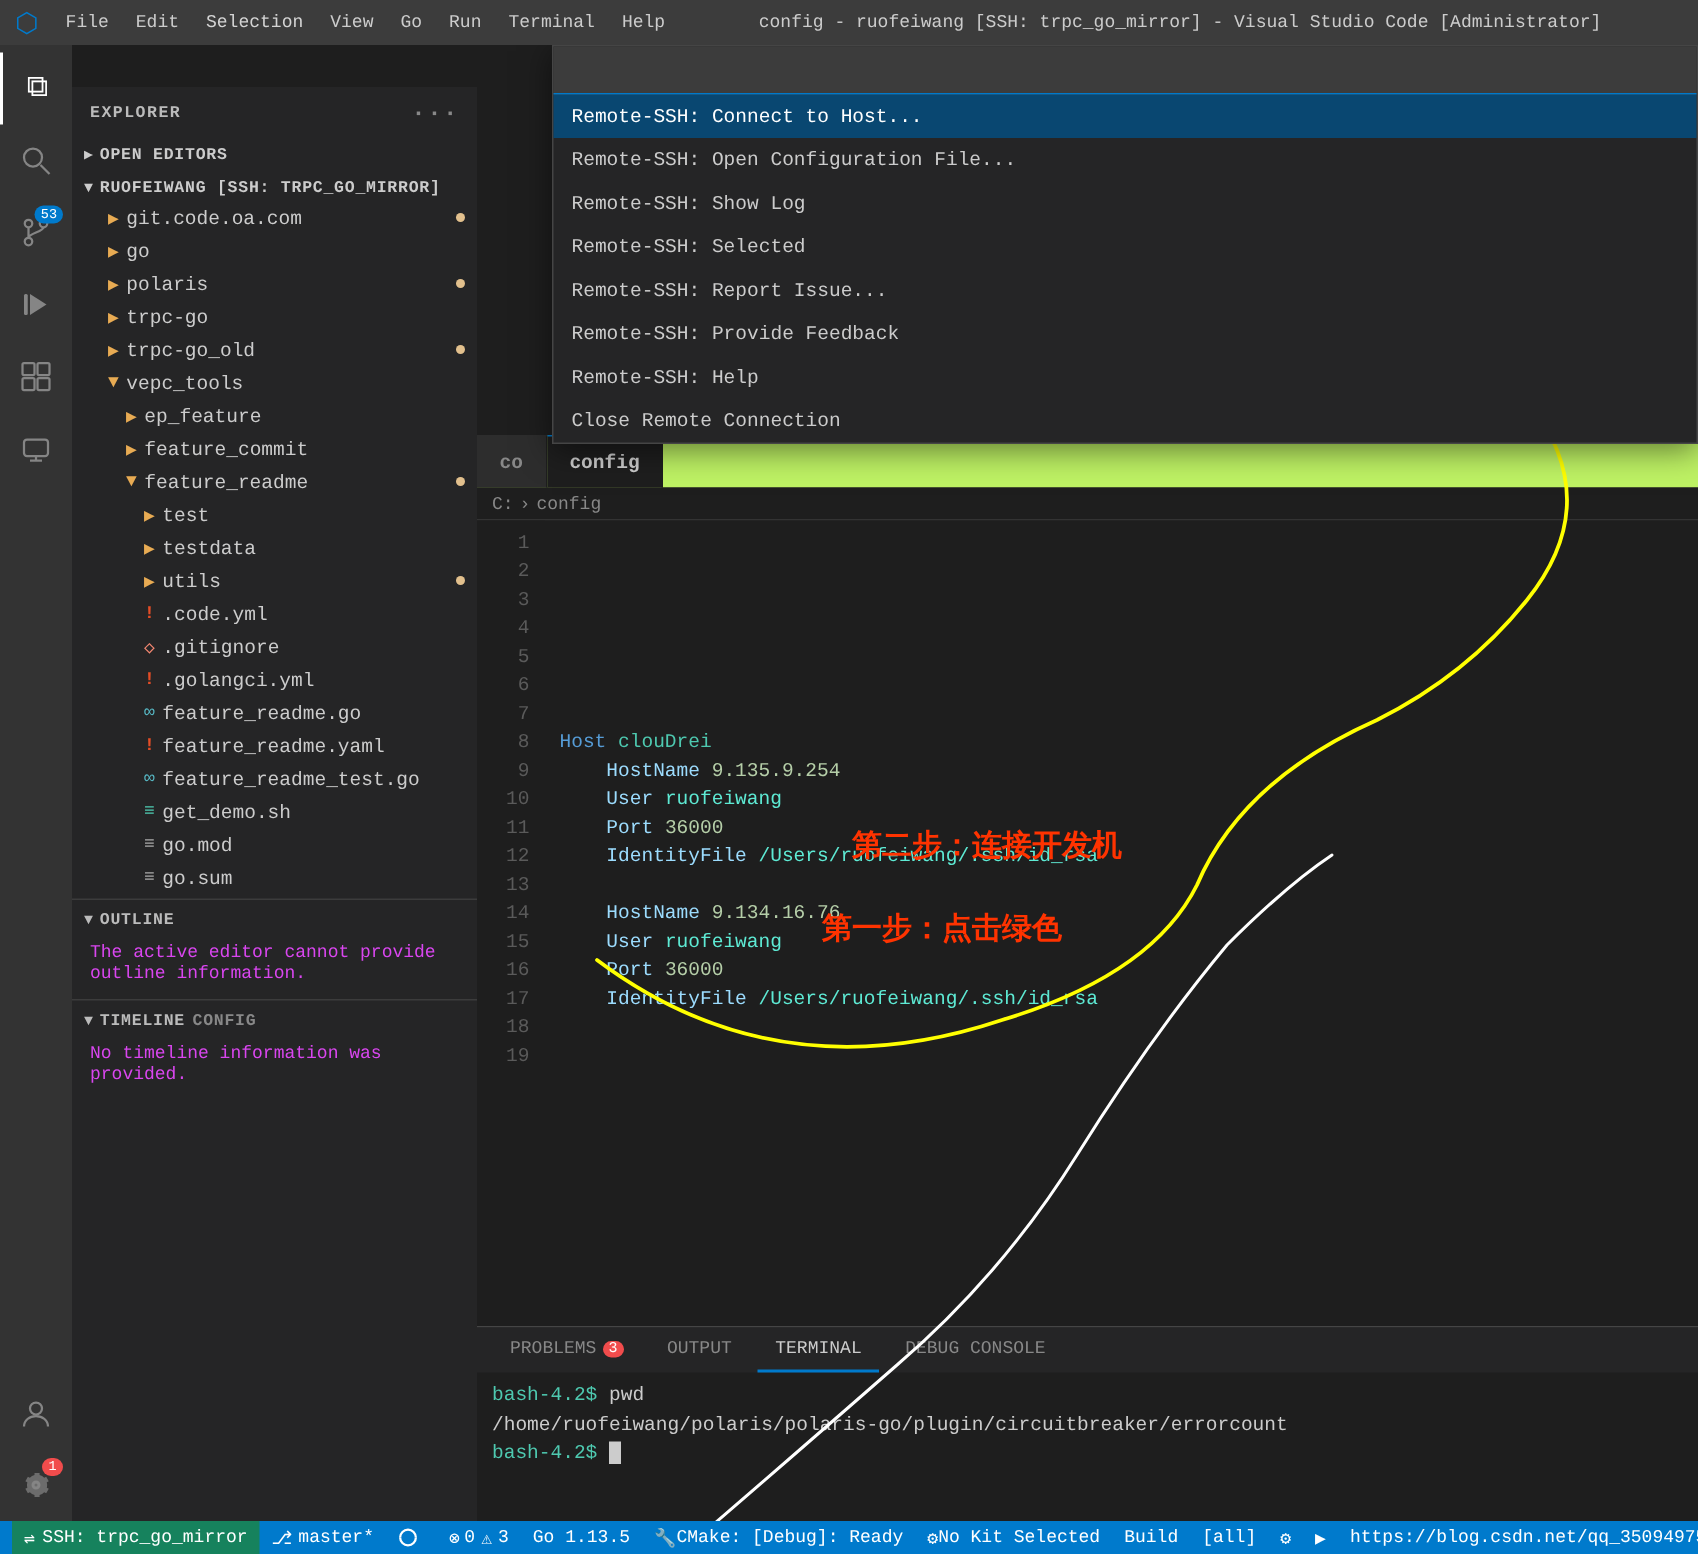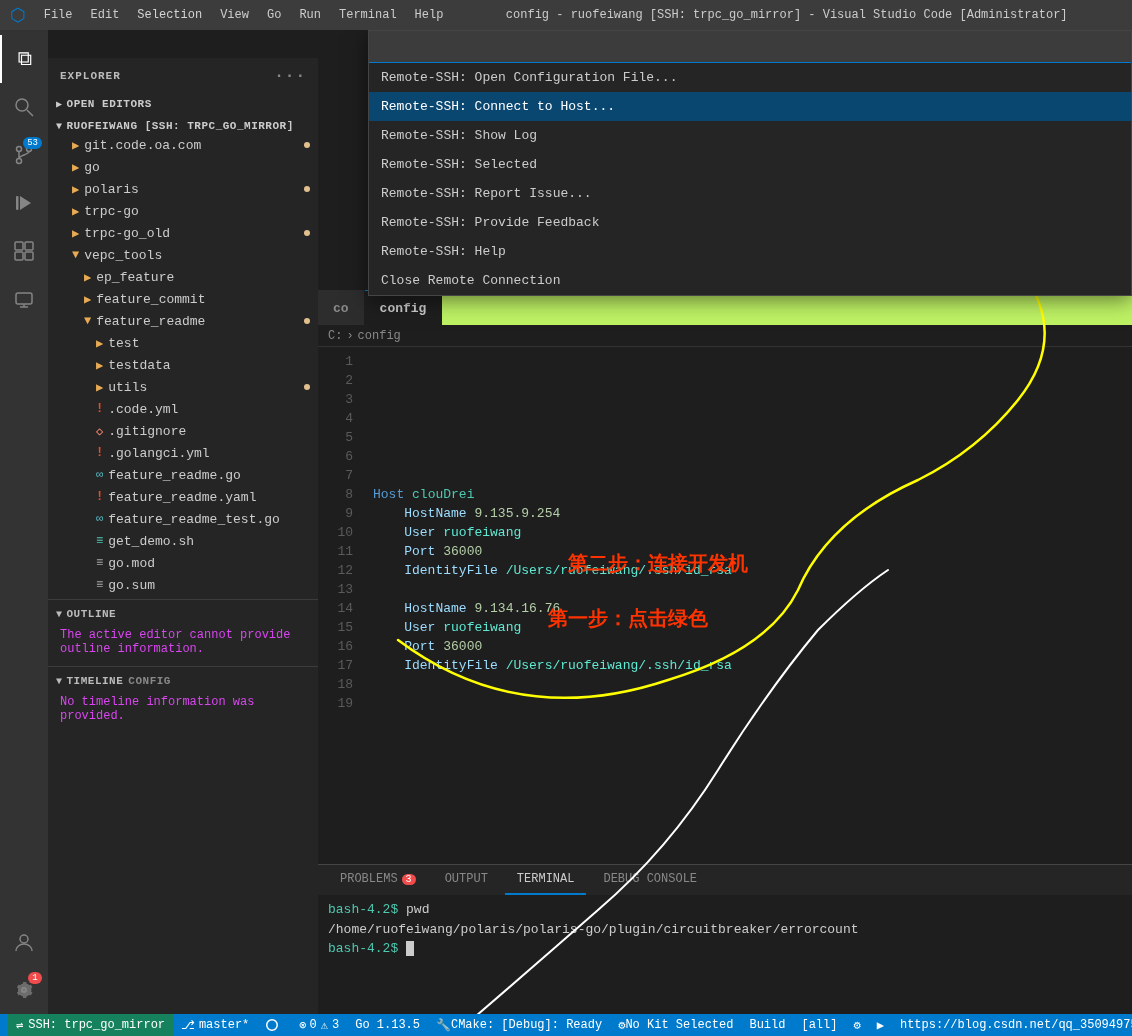--- a/index.html
+++ b/index.html
@@ -293,21 +293,21 @@
     .cmd-item {
       padding: 7px 12px;
       cursor: pointer;
       font-size: 13px;
       color: #cccccc;
     }
     .cmd-item.selected { background: #094771; color: #ffffff; }
 
     
     #bottom-panel {
-      height: 150px;
+      height: 130px;
       background: #1e1e1e;
       border-top: 1px solid #454545;
       display: flex;
       flex-direction: column;
       flex-shrink: 0;
     }
     #panel-tabs {
       height: 30px;
       background: #252526;
       display: flex;
@@ -583,22 +583,22 @@
         </div>
         <div class="section-content">No timeline information was provided.</div>
       </div>
     </div>
   </div>
 
   <div id="editor-area">
 
     <div id="command-palette">
       <input id="command-input" type="text" value="" placeholder="" style="">
+      <div class="cmd-item selected">Remote-SSH: Connect to Host...</div>
       <div class="cmd-item">Remote-SSH: Open Configuration File...</div>
-      <div class="cmd-item selected">Remote-SSH: Connect to Host...</div>
       <div class="cmd-item">Remote-SSH: Show Log</div>
       <div class="cmd-item">Remote-SSH: Selected</div>
       <div class="cmd-item">Remote-SSH: Report Issue...</div>
       <div class="cmd-item">Remote-SSH: Provide Feedback</div>
       <div class="cmd-item">Remote-SSH: Help</div>
       <div class="cmd-item">Close Remote Connection</div>
     </div>
 
     <div id="tab-bar" style="margin-top:260px;">
       <div class="tab">co</div>

